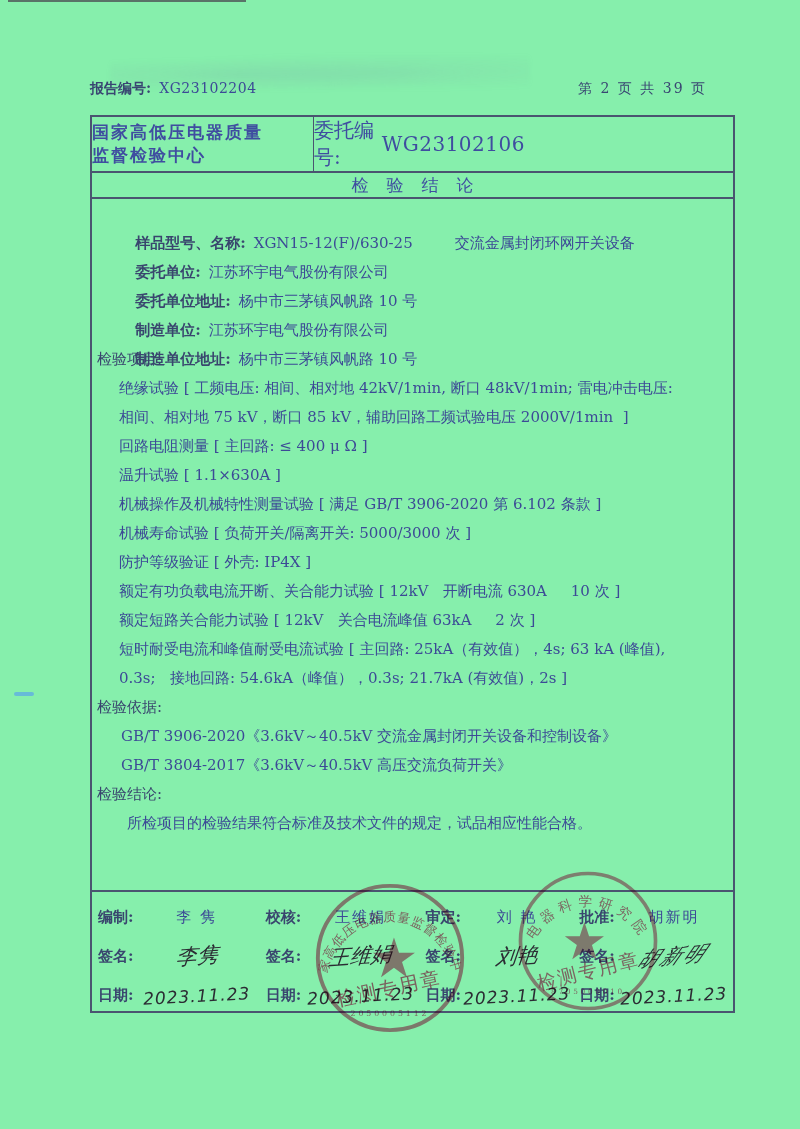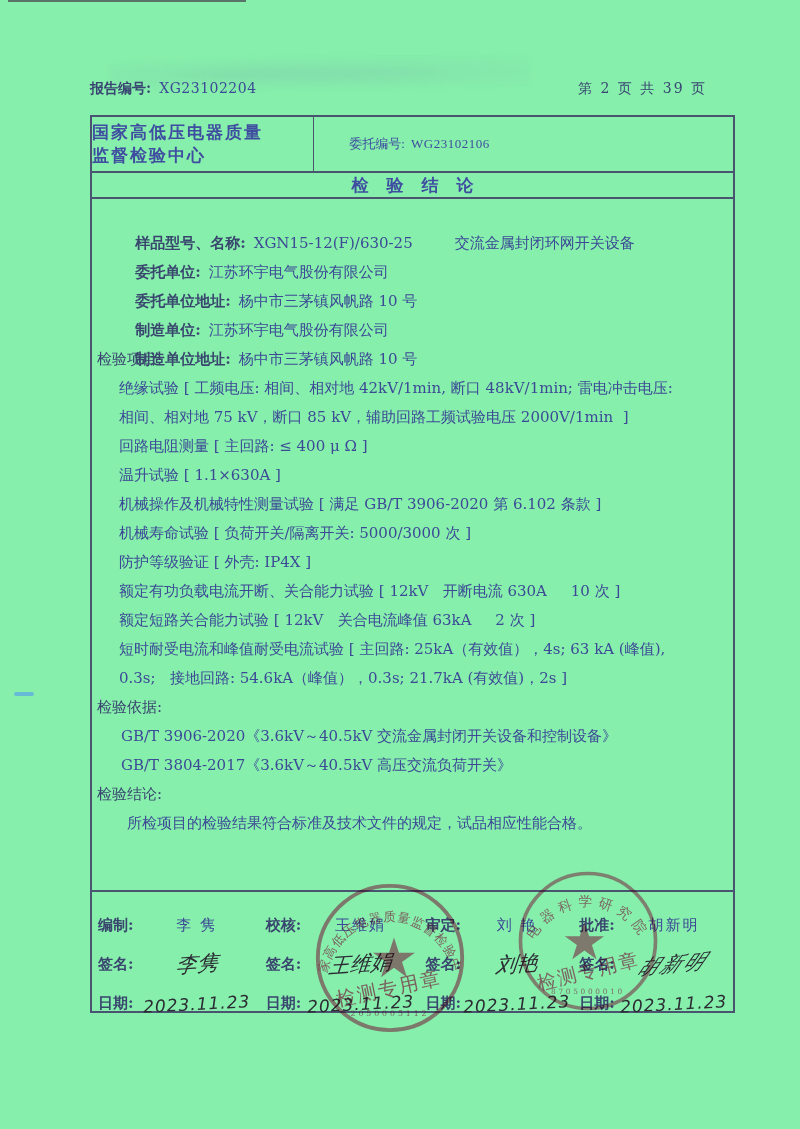--- a/index.html
+++ b/index.html
@@ -27,40 +27,40 @@
   .doc-table{position:absolute;left:90px;top:115px;width:645px;height:898px;
     border:2px solid #4a5470;box-sizing:border-box;}
   .head-row{display:flex;height:56px;border-bottom:2px solid #4a5470;box-sizing:border-box;}
   .org-cell{width:222px;border-right:1.5px solid #4a5470;box-sizing:border-box;
     display:flex;flex-direction:column;align-items:flex-start;justify-content:center;
     font-size:17px;font-weight:bold;color:#3f4da0;letter-spacing:2px;line-height:1.35;}
   .title-cell{flex:1;border-right:1.5px solid #4a5470;box-sizing:border-box;
     display:flex;align-items:center;justify-content:center;
     font-size:20px;font-weight:bold;letter-spacing:11px;color:#3f4da0;padding-left:11px;}
   .entrust-cell{width:211px;display:flex;align-items:center;justify-content:center;
-    font-size:13px;color:#3f4da0;font-family:Liberation Serif, serif;}
+    font-size:20px;color:#3f4da0;}
   .entrust-cell .num{margin-left:6px;letter-spacing:.5px;}
   .section-title-row{height:26px;border-bottom:2px solid #4a5470;box-sizing:border-box;
     display:flex;align-items:center;justify-content:center;
-    font-size:17px;font-weight:bold;letter-spacing:18px;color:#3f4da0;padding-left:18px;}
+    font-size:17px;font-weight:normal;letter-spacing:18px;color:#3f4da0;padding-left:18px;}
 
   
   .body-cell{height:693px;box-sizing:border-box;padding:1px 8px 0 5px;
     border-bottom:2px solid #4a5470;font-size:15px;}
   .ln{height:29px;line-height:29px;white-space:pre-wrap;overflow:visible;}
   .ln .lab{font-weight:bold;color:#39466e;}
   .ln .val{margin-left:8px;}
   .ln .val2{margin-left:42px;}
   .heading{font-weight:normal;color:#39466e;}
   .indent{padding-left:22px;}
   .indent2{padding-left:24px;}
   .firstline-indent{padding-left:30px;}
 
   
-  .foot-row{height:121px;box-sizing:border-box;padding-top:16px;}
+  .foot-row{height:121px;box-sizing:border-box;padding-top:8px;}
   .f-line{display:flex;}
   .f-roles{height:34px;align-items:center;}
   .f-signs{height:44px;align-items:center;}
   .f-dates{height:35px;align-items:center;}
   .f-cell{display:flex;align-items:center;box-sizing:border-box;padding-left:6px;}
   .fc1{width:168px;} .fc2{width:160px;} .fc3{width:154px;} .fc4{width:160px;}
   .f-label{font-weight:bold;color:#39466e;font-size:15px;white-space:nowrap;}
   .f-name{margin:0 auto;font-size:15px;letter-spacing:2px;}
   .hand{font-family:"DejaVu Sans","Liberation Sans",sans-serif;color:#2b2c33;}
   .sig{margin:0 auto;font-size:21px;font-style:italic;transform:rotate(-4deg) skewX(-10deg);}

